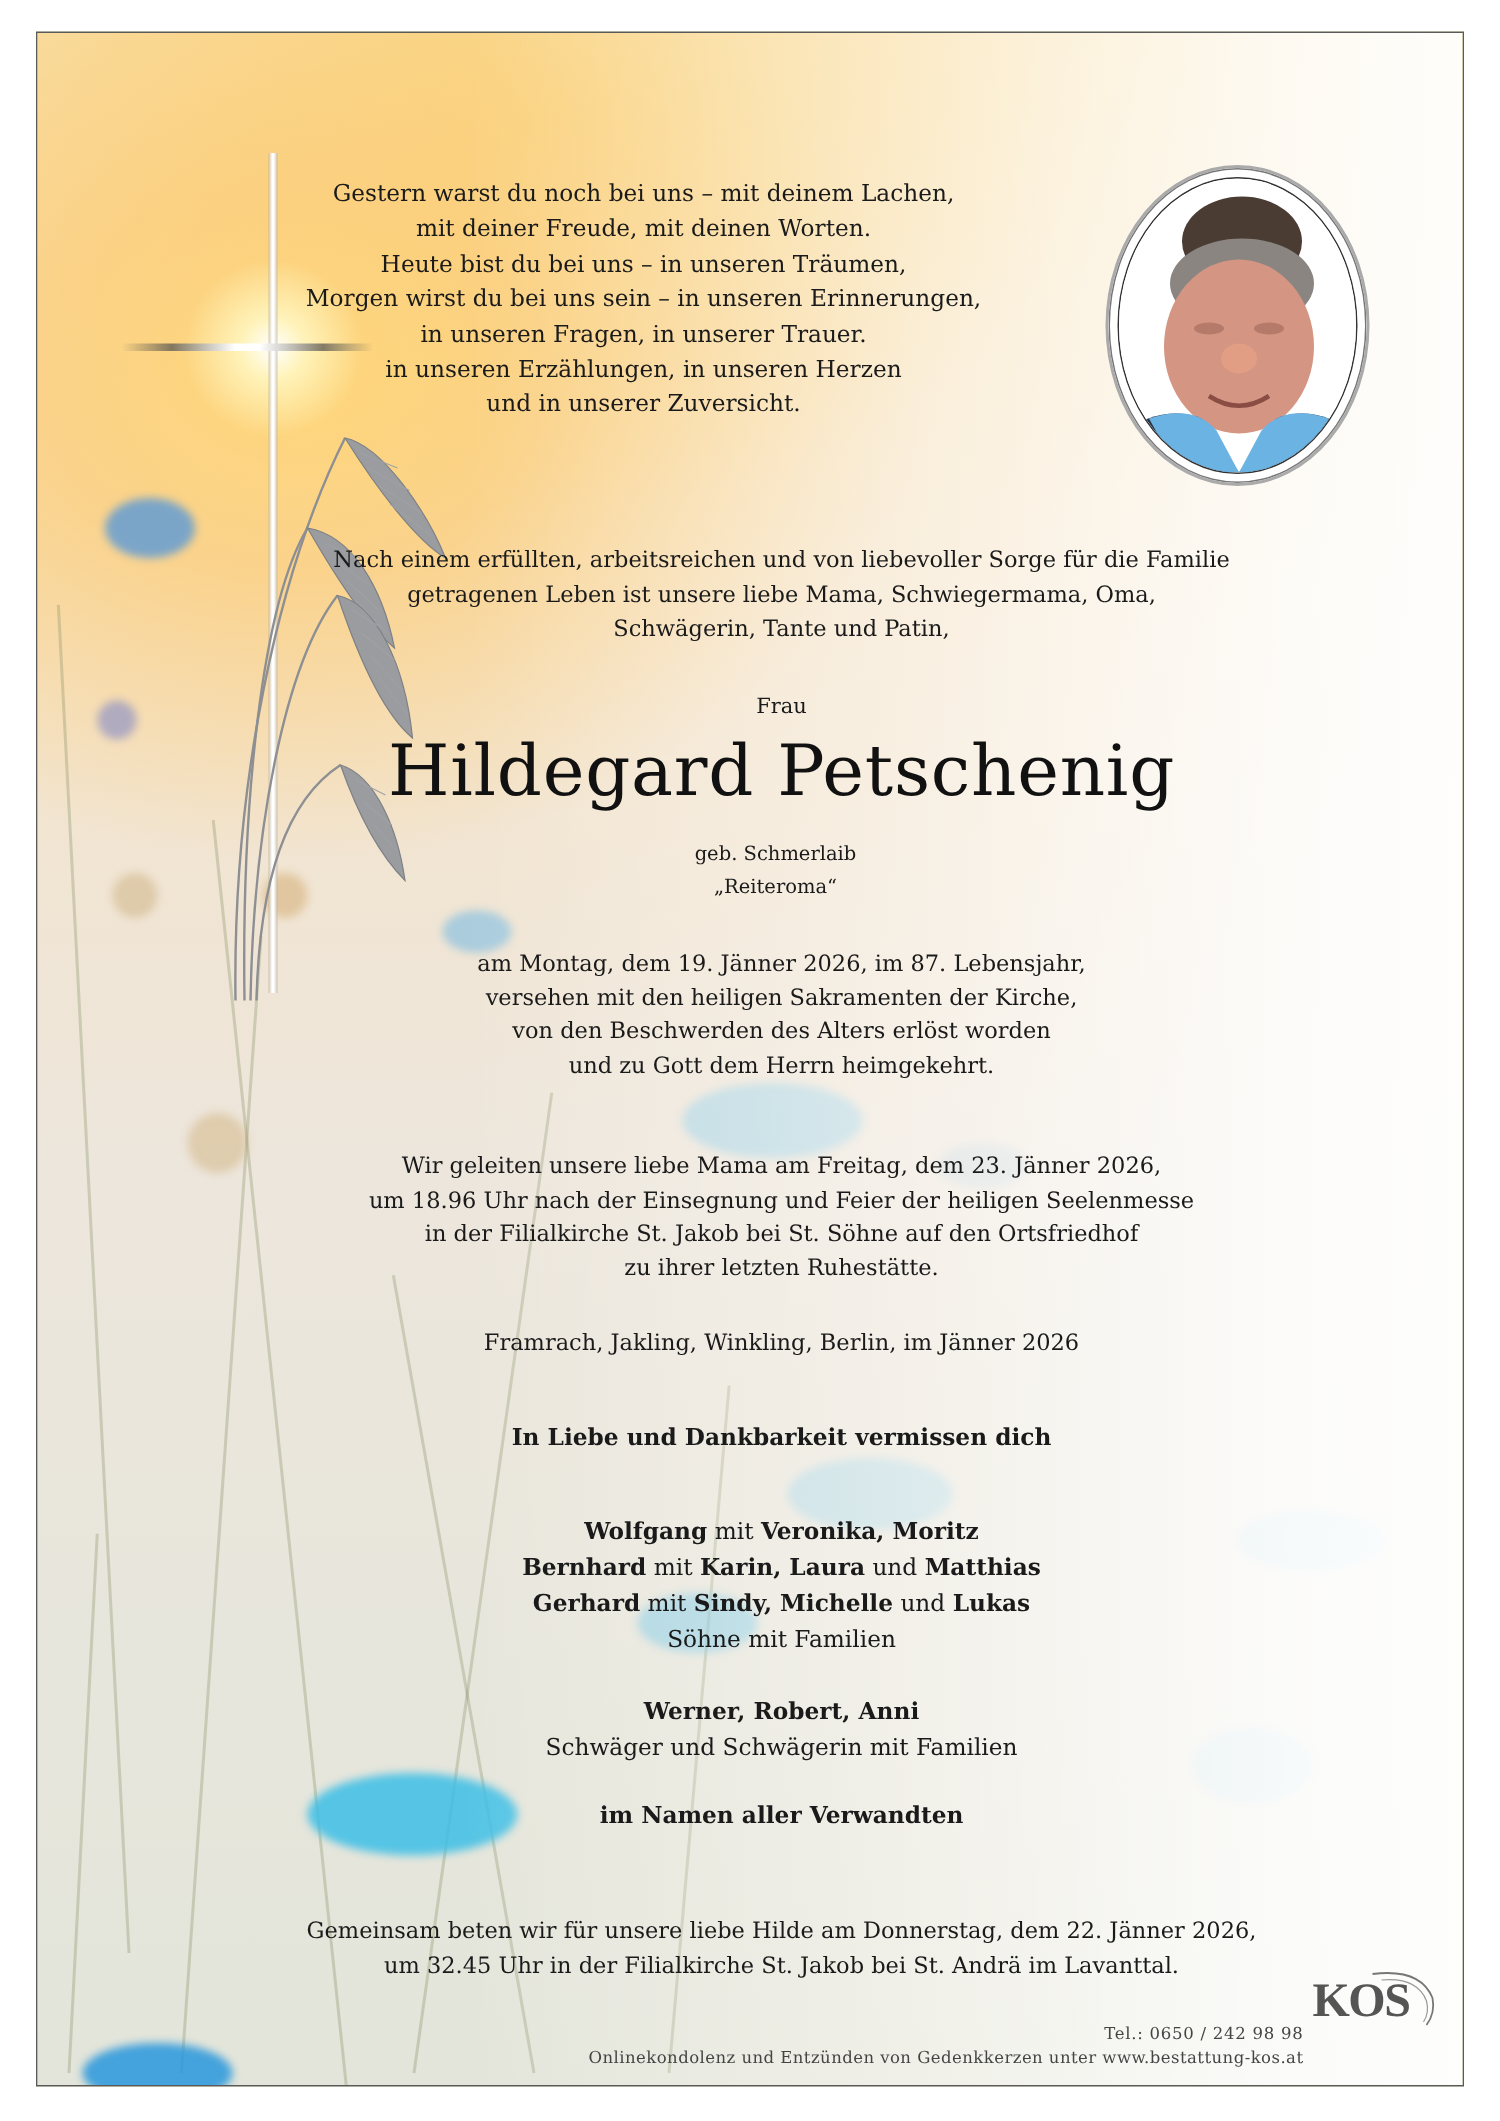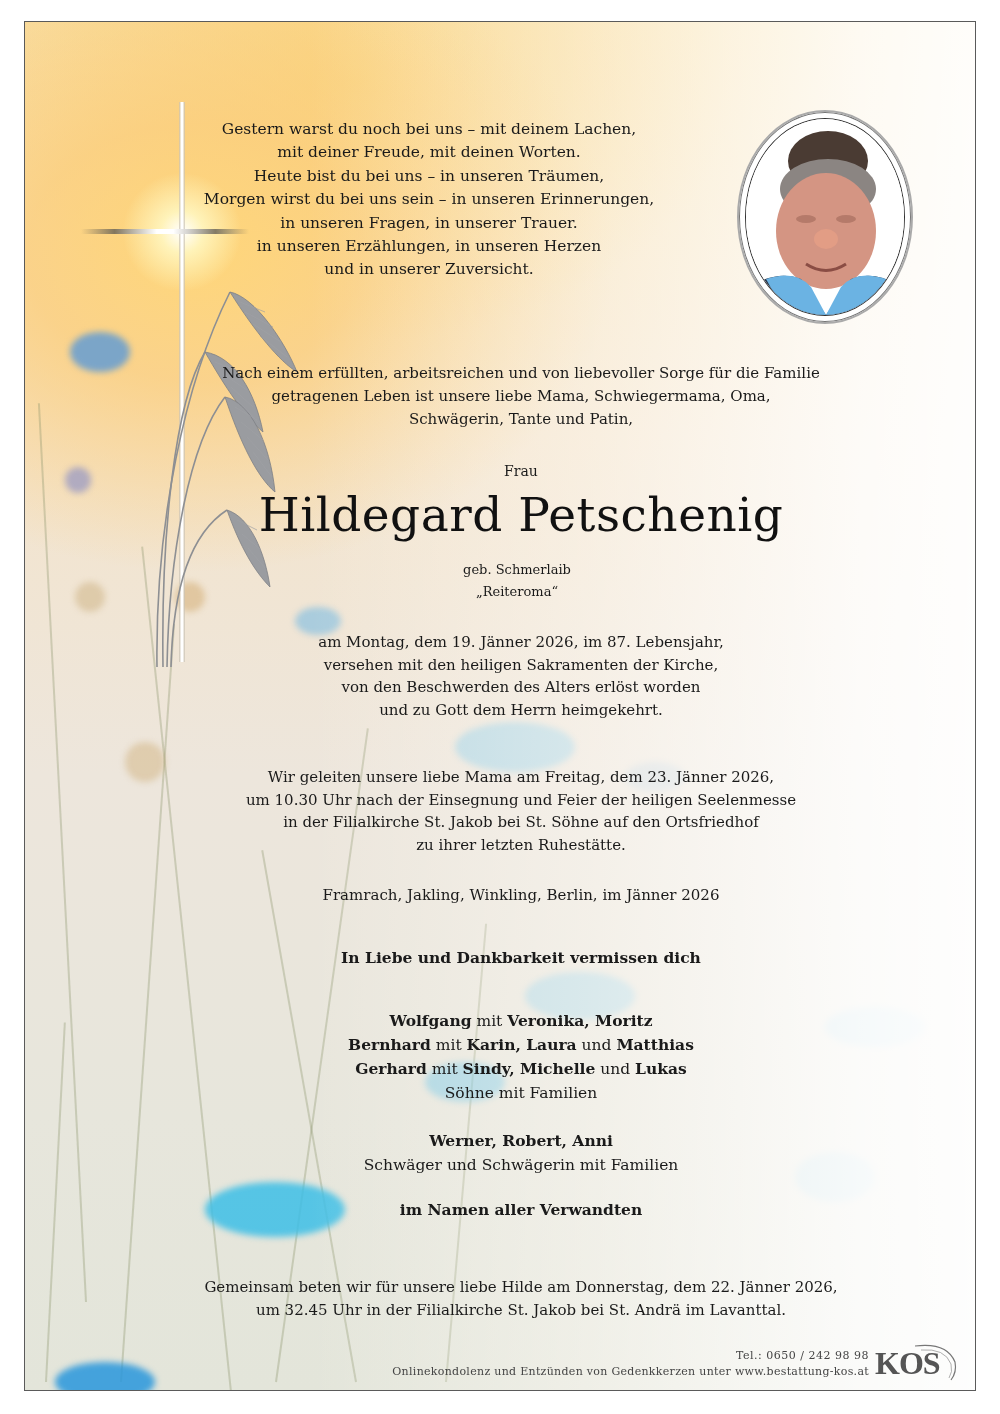--- a/index.html
+++ b/index.html
@@ -105,21 +105,21 @@
   .prayer { top: 1254px; font-size: 15px; line-height: 22.5px; left: 20px; }
   .footer-tel {
     position: absolute; right: 106px; top: 1327px;
     font-size: 11px; color: #444; letter-spacing: 0.5px;
   }
   .footer-online {
     position: absolute; right: 106px; top: 1343px;
     font-size: 11px; color: #444; letter-spacing: 0.3px;
   }
   .logo {
-    position: absolute; right: 14px; top: 1318px;
+    position: absolute; right: 14px; top: 1288px;
     width: 86px; height: 42px;
   }
   .logo-text {
     position: absolute; left: 0; bottom: 0;
     font-family: "Liberation Serif", serif;
     font-weight: bold; font-size: 32px; color: #555;
     letter-spacing: -1px;
   }
 </style>
 </head>
@@ -224,21 +224,21 @@
 
   <div class="text-block death">
     <span class="line">am Montag, dem 19. Jänner 2026, im 87. Lebensjahr,</span>
     <span class="line">versehen mit den heiligen Sakramenten der Kirche,</span>
     <span class="line">von den Beschwerden des Alters erlöst worden</span>
     <span class="line">und zu Gott dem Herrn heimgekehrt.</span>
   </div>
 
   <div class="text-block funeral">
     <span class="line">Wir geleiten unsere liebe Mama am Freitag, dem 23. Jänner 2026,</span>
-    <span class="line">um 10.30 Uhr nach der Einsegnung und Feier der heiligen Seelenmesse</span>
+    <span class="line">um 18.96 Uhr nach der Einsegnung und Feier der heiligen Seelenmesse</span>
     <span class="line">in der Filialkirche St. Jakob bei St. Söhne auf den Ortsfriedhof</span>
     <span class="line">zu ihrer letzten Ruhestätte.</span>
   </div>
 
   <div class="text-block place">Framrach, Jakling, Winkling, Berlin, im Jänner 2026</div>
 
   <div class="text-block mourn-title">In Liebe und Dankbarkeit vermissen dich</div>
 
   <div class="text-block family">
     <span class="line">

